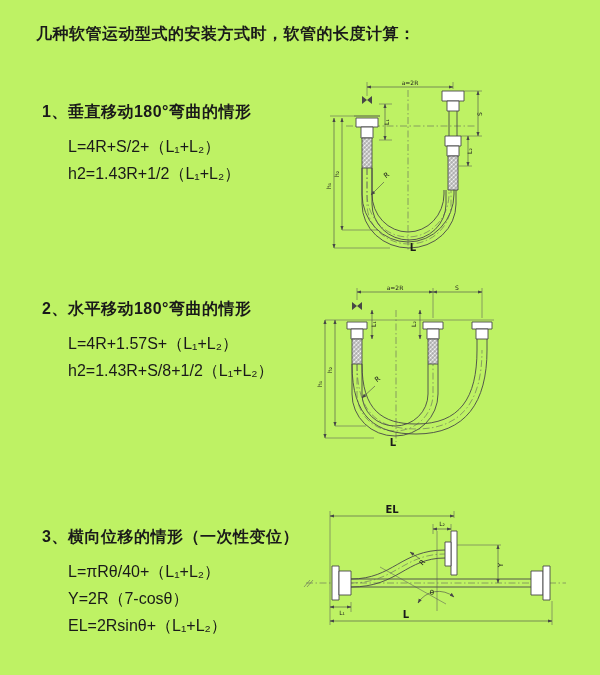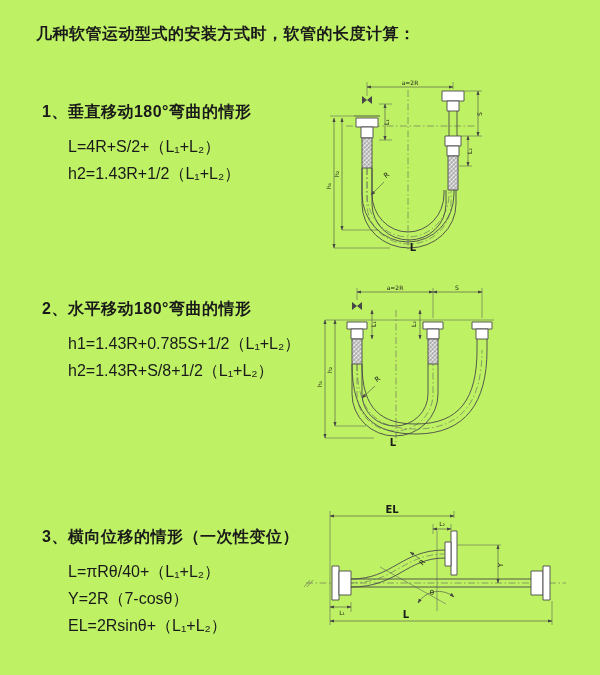--- a/index.html
+++ b/index.html
@@ -33,21 +33,21 @@
     <div class="heading">1、垂直移动180°弯曲的情形</div>
     <div class="formulas">
       <div class="formula">L=4R+S/2+（L₁+L₂）</div>
       <div class="formula">h2=1.43R+1/2（L₁+L₂）</div>
     </div>
   </div>
 
   <div class="sec" style="top:299px;">
     <div class="heading">2、水平移动180°弯曲的情形</div>
     <div class="formulas">
-      <div class="formula">h1=1.43R+0.785S+1/2（L₁+L₂）</div>
+      <div class="formula">L=4R+1.57S+（L₁+L₂）</div>
       <div class="formula">h2=1.43R+S/8+1/2（L₁+L₂）</div>
     </div>
   </div>
 
   <div class="sec" style="top:527px;">
     <div class="heading">3、横向位移的情形（一次性变位）</div>
     <div class="formulas">
       <div class="formula">L=πRθ/40+（L₁+L₂）</div>
       <div class="formula">Y=2R（7-cosθ）</div>
       <div class="formula">EL=2Rsinθ+（L₁+L₂）</div>

